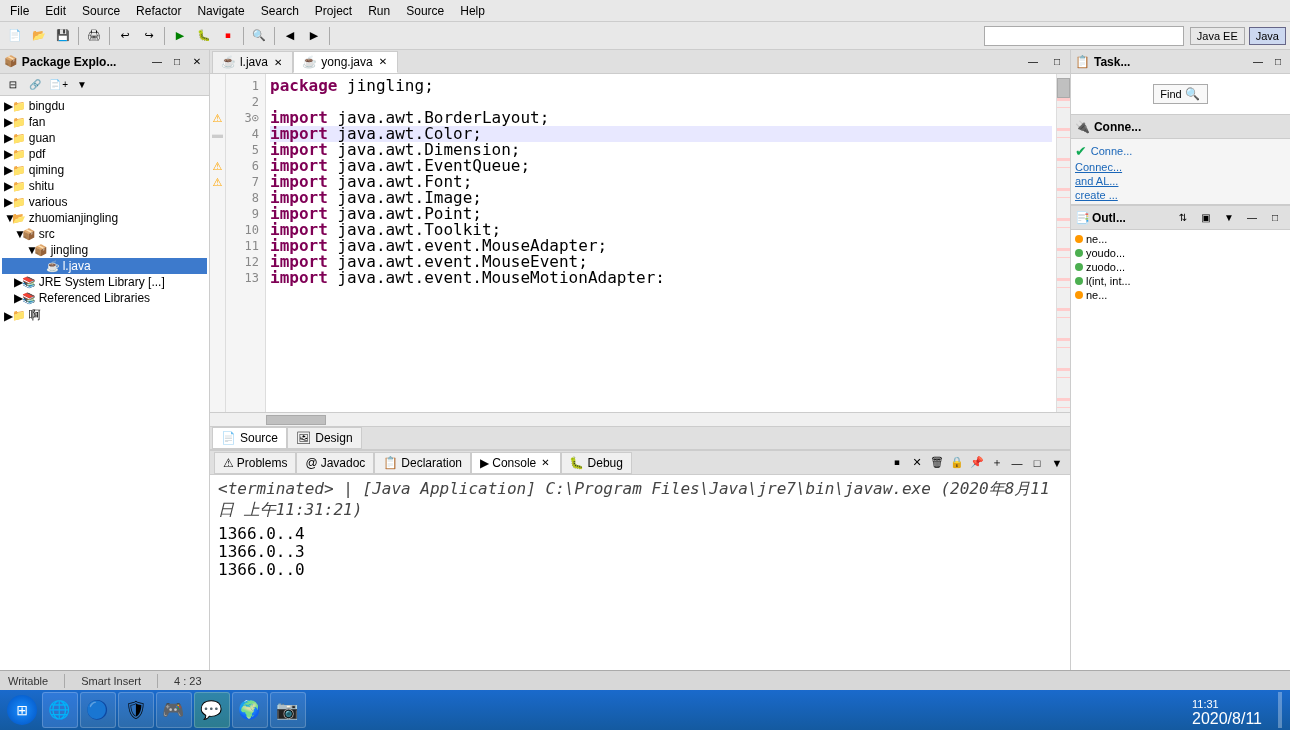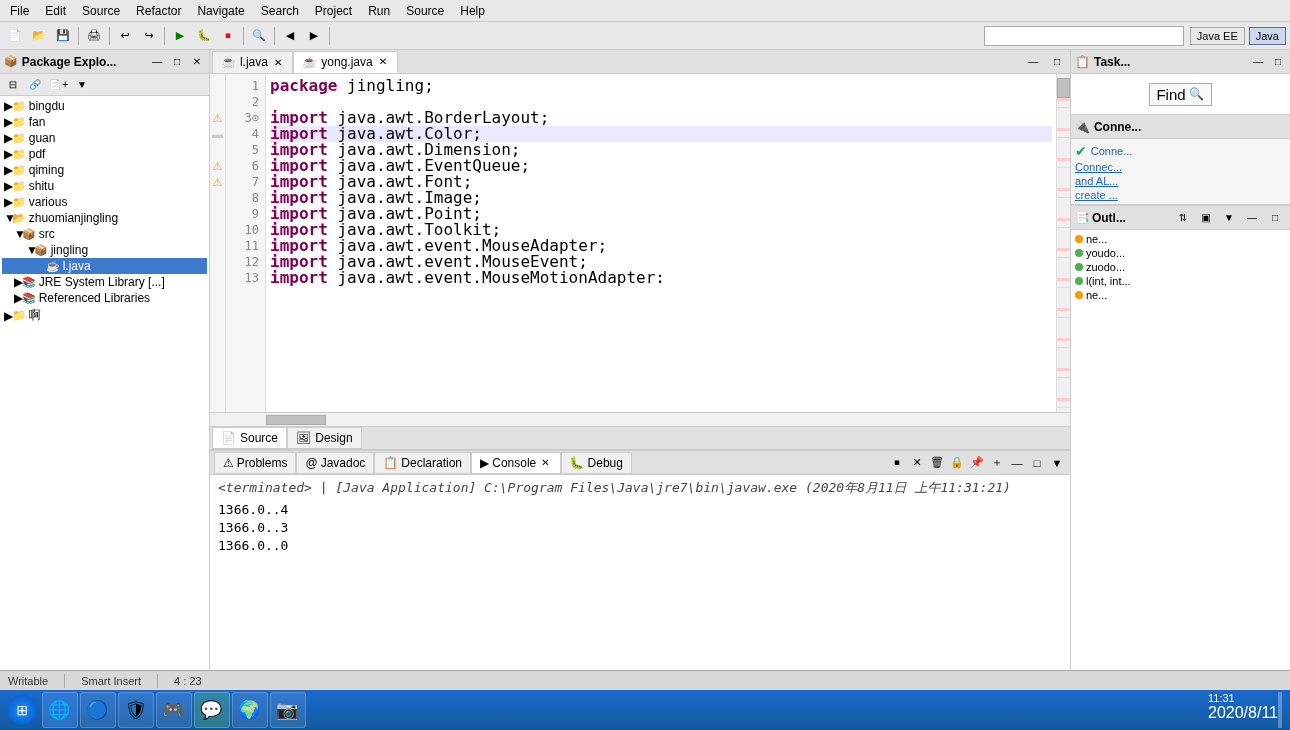--- a/index.html
+++ b/index.html
@@ -60,21 +60,21 @@
     .bottom-tab.active { background: white; }
 
     
     .console-panel { display: flex; flex-direction: column; border-top: 1px solid #ccc; }
     .console-header { display: flex; align-items: center; background: #e0e0e0; border-bottom: 1px solid #ccc; padding: 2px 4px; height: 24px; gap: 4px; }
     .console-tabs { display: flex; gap: 0; }
     .console-tab { display: flex; align-items: center; padding: 2px 8px; background: #f0f0f0; border: 1px solid #ccc; cursor: pointer; font-size: 12px; gap: 3px; height: 22px; }
     .console-tab.active { background: white; }
     .console-tab-actions { margin-left: auto; display: flex; gap: 2px; }
     .console-action-btn { width: 18px; height: 18px; display: flex; align-items: center; justify-content: center; cursor: pointer; font-size: 11px; border: 1px solid transparent; }
-    .console-content { background: white; flex: 1; overflow-y: auto; padding: 4px 8px; font-family: monospace; font-size: 13px; }
+    .console-content { background: white; flex: 1; overflow-y: auto; padding: 4px 8px; font-family: monospace; font-size: 16px; }
     .console-terminated { color: #444; font-style: italic; margin-bottom: 4px; }
     .console-output { color: #000; line-height: 18px; }
 
     
     .outline-panel { display: flex; flex-direction: column; border-top: 1px solid #ccc; }
     .outline-header { display: flex; align-items: center; background: #e0e0e0; border-bottom: 1px solid #ccc; padding: 2px 4px; height: 24px; gap: 2px; }
     .outline-title { font-size: 12px; font-weight: bold; flex: 1; }
     .outline-toolbar { display: flex; gap: 1px; }
     .outline-content { background: white; flex: 1; overflow-y: auto; padding: 2px; font-size: 11px; }
     .outline-item { display: flex; align-items: center; padding: 1px 2px; gap: 3px; cursor: pointer; }
@@ -84,21 +84,21 @@
 
     
     .statusbar { display: flex; align-items: center; background: #d8d8d8; border-top: 1px solid #aaa; height: 20px; padding: 0 8px; gap: 16px; flex-shrink: 0; }
     .status-item { font-size: 11px; color: #333; }
     .status-separator { width: 1px; height: 14px; background: #aaa; }
 
     
     .taskbar { display: flex; align-items: center; background: linear-gradient(to bottom, #1a6acc, #145aa0); height: 40px; padding: 0 4px; gap: 2px; flex-shrink: 0; }
     .taskbar-start { width: 36px; height: 36px; display: flex; align-items: center; justify-content: center; }
     .taskbar-app { width: 36px; height: 36px; display: flex; align-items: center; justify-content: center; background: rgba(255,255,255,0.1); border: 1px solid rgba(255,255,255,0.2); border-radius: 3px; cursor: pointer; font-size: 18px; }
-    .taskbar-right { margin-left: auto; display: flex; align-items: flex-start; gap: 0; font-size: 11px; color: white; padding-right: 4px; }
+    .taskbar-right { margin-left: auto; display: flex; align-items: flex-end; gap: 16px; font-size: 11px; color: white; padding-right: 4px; }
 
     .connect-panel { flex: 1; padding: 4px; font-size: 11px; color: #1a66b8; overflow: hidden; }
     .connect-link { color: #1a66b8; text-decoration: underline; cursor: pointer; font-size: 11px; display: block; margin-bottom: 2px; }
 
     .right-main { width: 220px; display: flex; flex-direction: column; background: #f5f5f5; border-left: 1px solid #ccc; flex-shrink: 0; }
   </style>
 </head>
 <body>
 
 <div class="menubar">
@@ -392,21 +392,21 @@
 
     <div style="display:flex;flex-direction:column;border-bottom:1px solid #ccc;">
       <div class="panel-header">
         <span>📋</span>
         <span class="panel-title">Task...</span>
         <span class="panel-btn">—</span>
         <span class="panel-btn">□</span>
       </div>
       <div style="padding:4px;background:white;height:40px;display:flex;align-items:center;justify-content:center;">
         <div style="display:flex;align-items:center;gap:4px;border:1px solid #aaa;padding:2px 6px;background:#f8f8f8;">
-          <span style="font-size:15px;">Find</span>
+          <span style="font-size:11px;">Find</span>
           <span>🔍</span>
         </div>
       </div>
     </div>
 
     <div style="display:flex;flex-direction:column;border-bottom:1px solid #ccc;height:90px;">
       <div class="panel-header">
         <span>🔌</span>
         <span class="panel-title">Conne...</span>
       </div>

